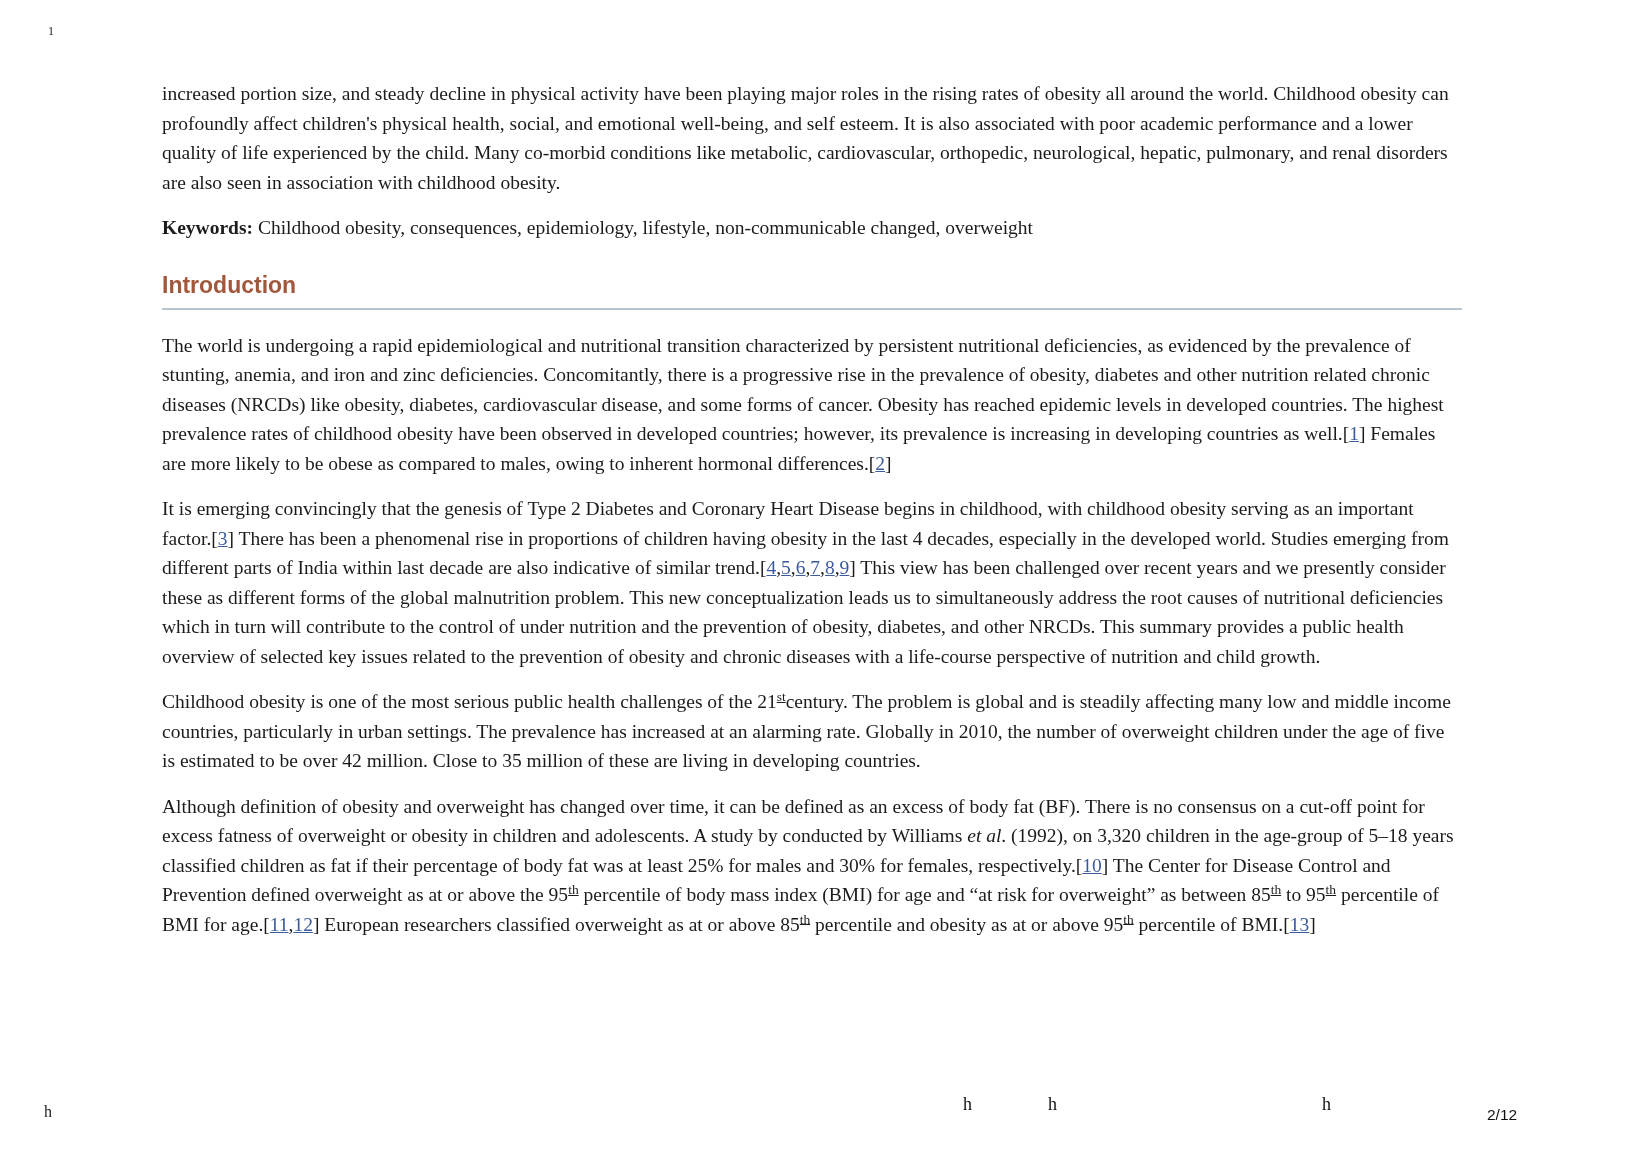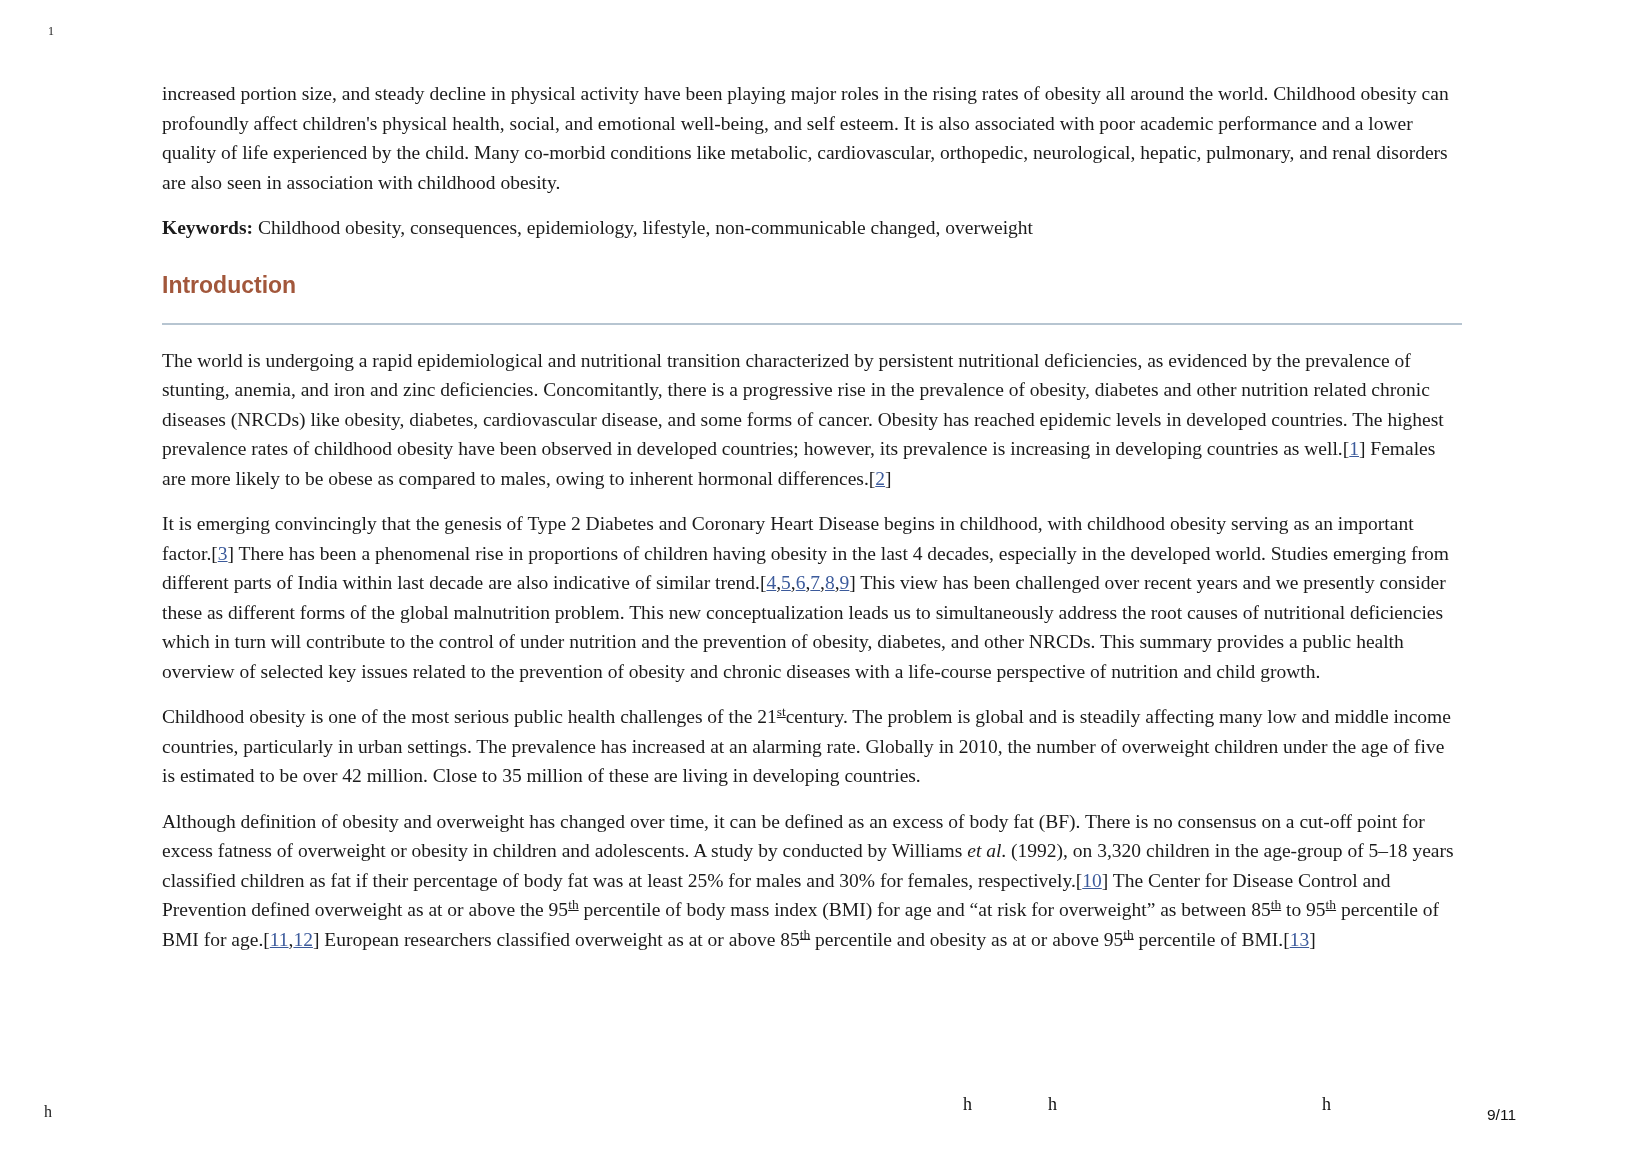--- a/index.html
+++ b/index.html
@@ -31,21 +31,21 @@
     line-height: 29.5px;
     margin: 0 0 16px 0;
     text-align: left;
   }
   .article h2 {
     font-family: "Liberation Sans", sans-serif;
     font-size: 23px;
     font-weight: bold;
     color: var(--heading-color);
     margin: 29px 0 21px 0;
-    padding-bottom: 24px;
+    padding-bottom: 9px;
     border-bottom: 2px solid var(--rule-color);
   }
   .article a {
     color: var(--link-color);
     text-decoration: underline;
     cursor: pointer;
   }
   .article sup {
     font-size: 13.5px;
     line-height: 0;
@@ -103,14 +103,14 @@
       <p><span>The world is undergoing a rapid epidemiological and nutritional transition characterized by persistent nutritional deficiencies, as evidenced by the prevalence of stunting, anemia, and iron and zinc deficiencies. Concomitantly, there is a progressive rise in the prevalence of obesity, diabetes and other nutrition related chronic diseases (NRCDs) like obesity, diabetes, cardiovascular disease, and some forms of cancer. Obesity has reached epidemic levels in developed countries. The highest prevalence rates of childhood obesity have been observed in developed countries; however, its prevalence is increasing in developing countries as well.[</span><a href="#">1</a><span>] Females are more likely to be obese as compared to males, owing to inherent hormonal differences.[</span><a href="#">2</a><span>]</span></p>
       <p><span>It is emerging convincingly that the genesis of Type 2 Diabetes and Coronary Heart Disease begins in childhood, with childhood obesity serving as an important factor.[</span><a href="#">3</a><span>] There has been a phenomenal rise in proportions of children having obesity in the last 4 decades, especially in the developed world. Studies emerging from different parts of India within last decade are also indicative of similar trend.[</span><a href="#">4</a><span>,</span><a href="#">5</a><span>,</span><a href="#">6</a><span>,</span><a href="#">7</a><span>,</span><a href="#">8</a><span>,</span><a href="#">9</a><span>] This view has been challenged over recent years and we presently consider these as different forms of the global malnutrition problem. This new conceptualization leads us to simultaneously address the root causes of nutritional deficiencies which in turn will contribute to the control of under nutrition and the prevention of obesity, diabetes, and other NRCDs. This summary provides a public health overview of selected key issues related to the prevention of obesity and chronic diseases with a life-course perspective of nutrition and child growth.</span></p>
       <p><span>Childhood obesity is one of the most serious public health challenges of the 21</span><sup>st</sup><span>century. The problem is global and is steadily affecting many low and middle income countries, particularly in urban settings. The prevalence has increased at an alarming rate. Globally in 2010, the number of overweight children under the age of five is estimated to be over 42 million. Close to 35 million of these are living in developing countries.</span></p>
       <p><span>Although definition of obesity and overweight has changed over time, it can be defined as an excess of body fat (BF). There is no consensus on a cut-off point for excess fatness of overweight or obesity in children and adolescents. A study by conducted by Williams </span><em>et al</em><span>. (1992), on 3,320 children in the age-group of 5–18 years classified children as fat if their percentage of body fat was at least 25% for males and 30% for females, respectively.[</span><a href="#">10</a><span>] The Center for Disease Control and Prevention defined overweight as at or above the 95</span><sup>th</sup><span> percentile of body mass index (BMI) for age and “at risk for overweight” as between 85</span><sup>th</sup><span> to 95</span><sup>th</sup><span> percentile of BMI for age.[</span><a href="#">11</a><span>,</span><a href="#">12</a><span>] European researchers classified overweight as at or above 85</span><sup>th</sup><span> percentile and obesity as at or above 95</span><sup>th</sup><span> percentile of BMI.[</span><a href="#">13</a><span>]</span></p>
     </main>
 
   <span class="bottom-left-mark">h</span>
   <span class="bottom-mark m1">h</span>
   <span class="bottom-mark m2">h</span>
   <span class="bottom-mark m3">h</span>
-  <span class="page-indicator">9/11</span>
+  <span class="page-indicator">2/12</span>
 </div>
 
 </body></html>

